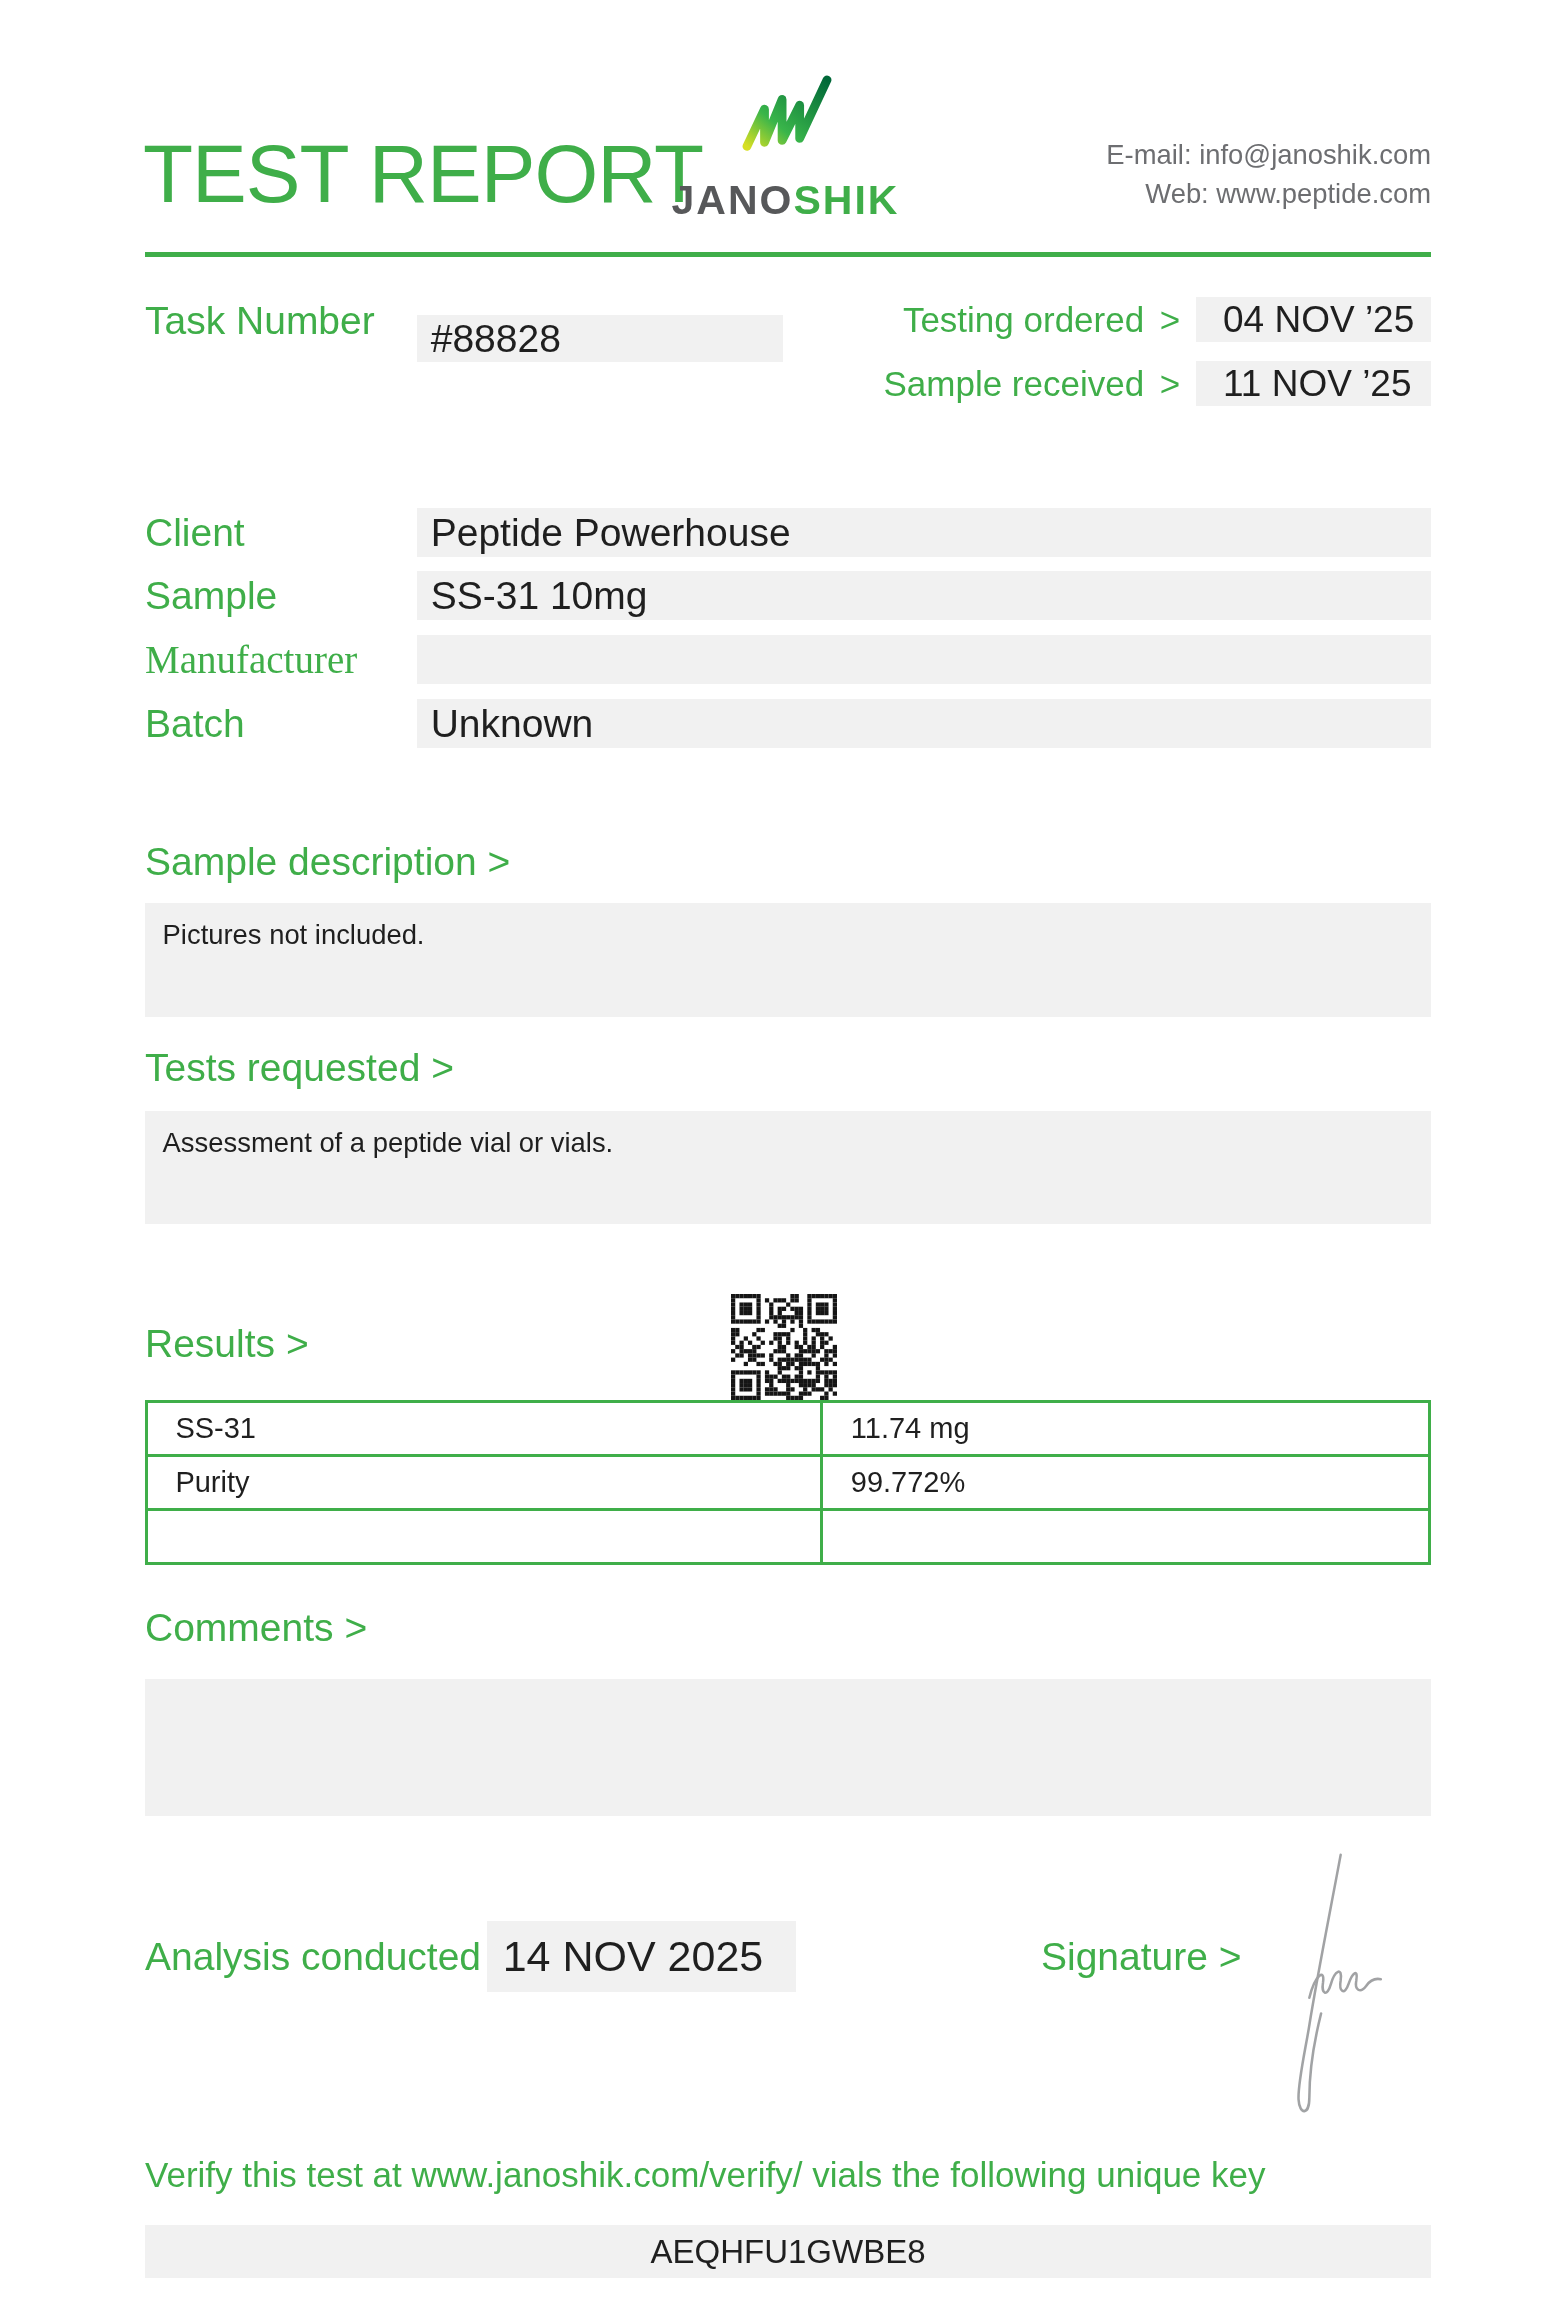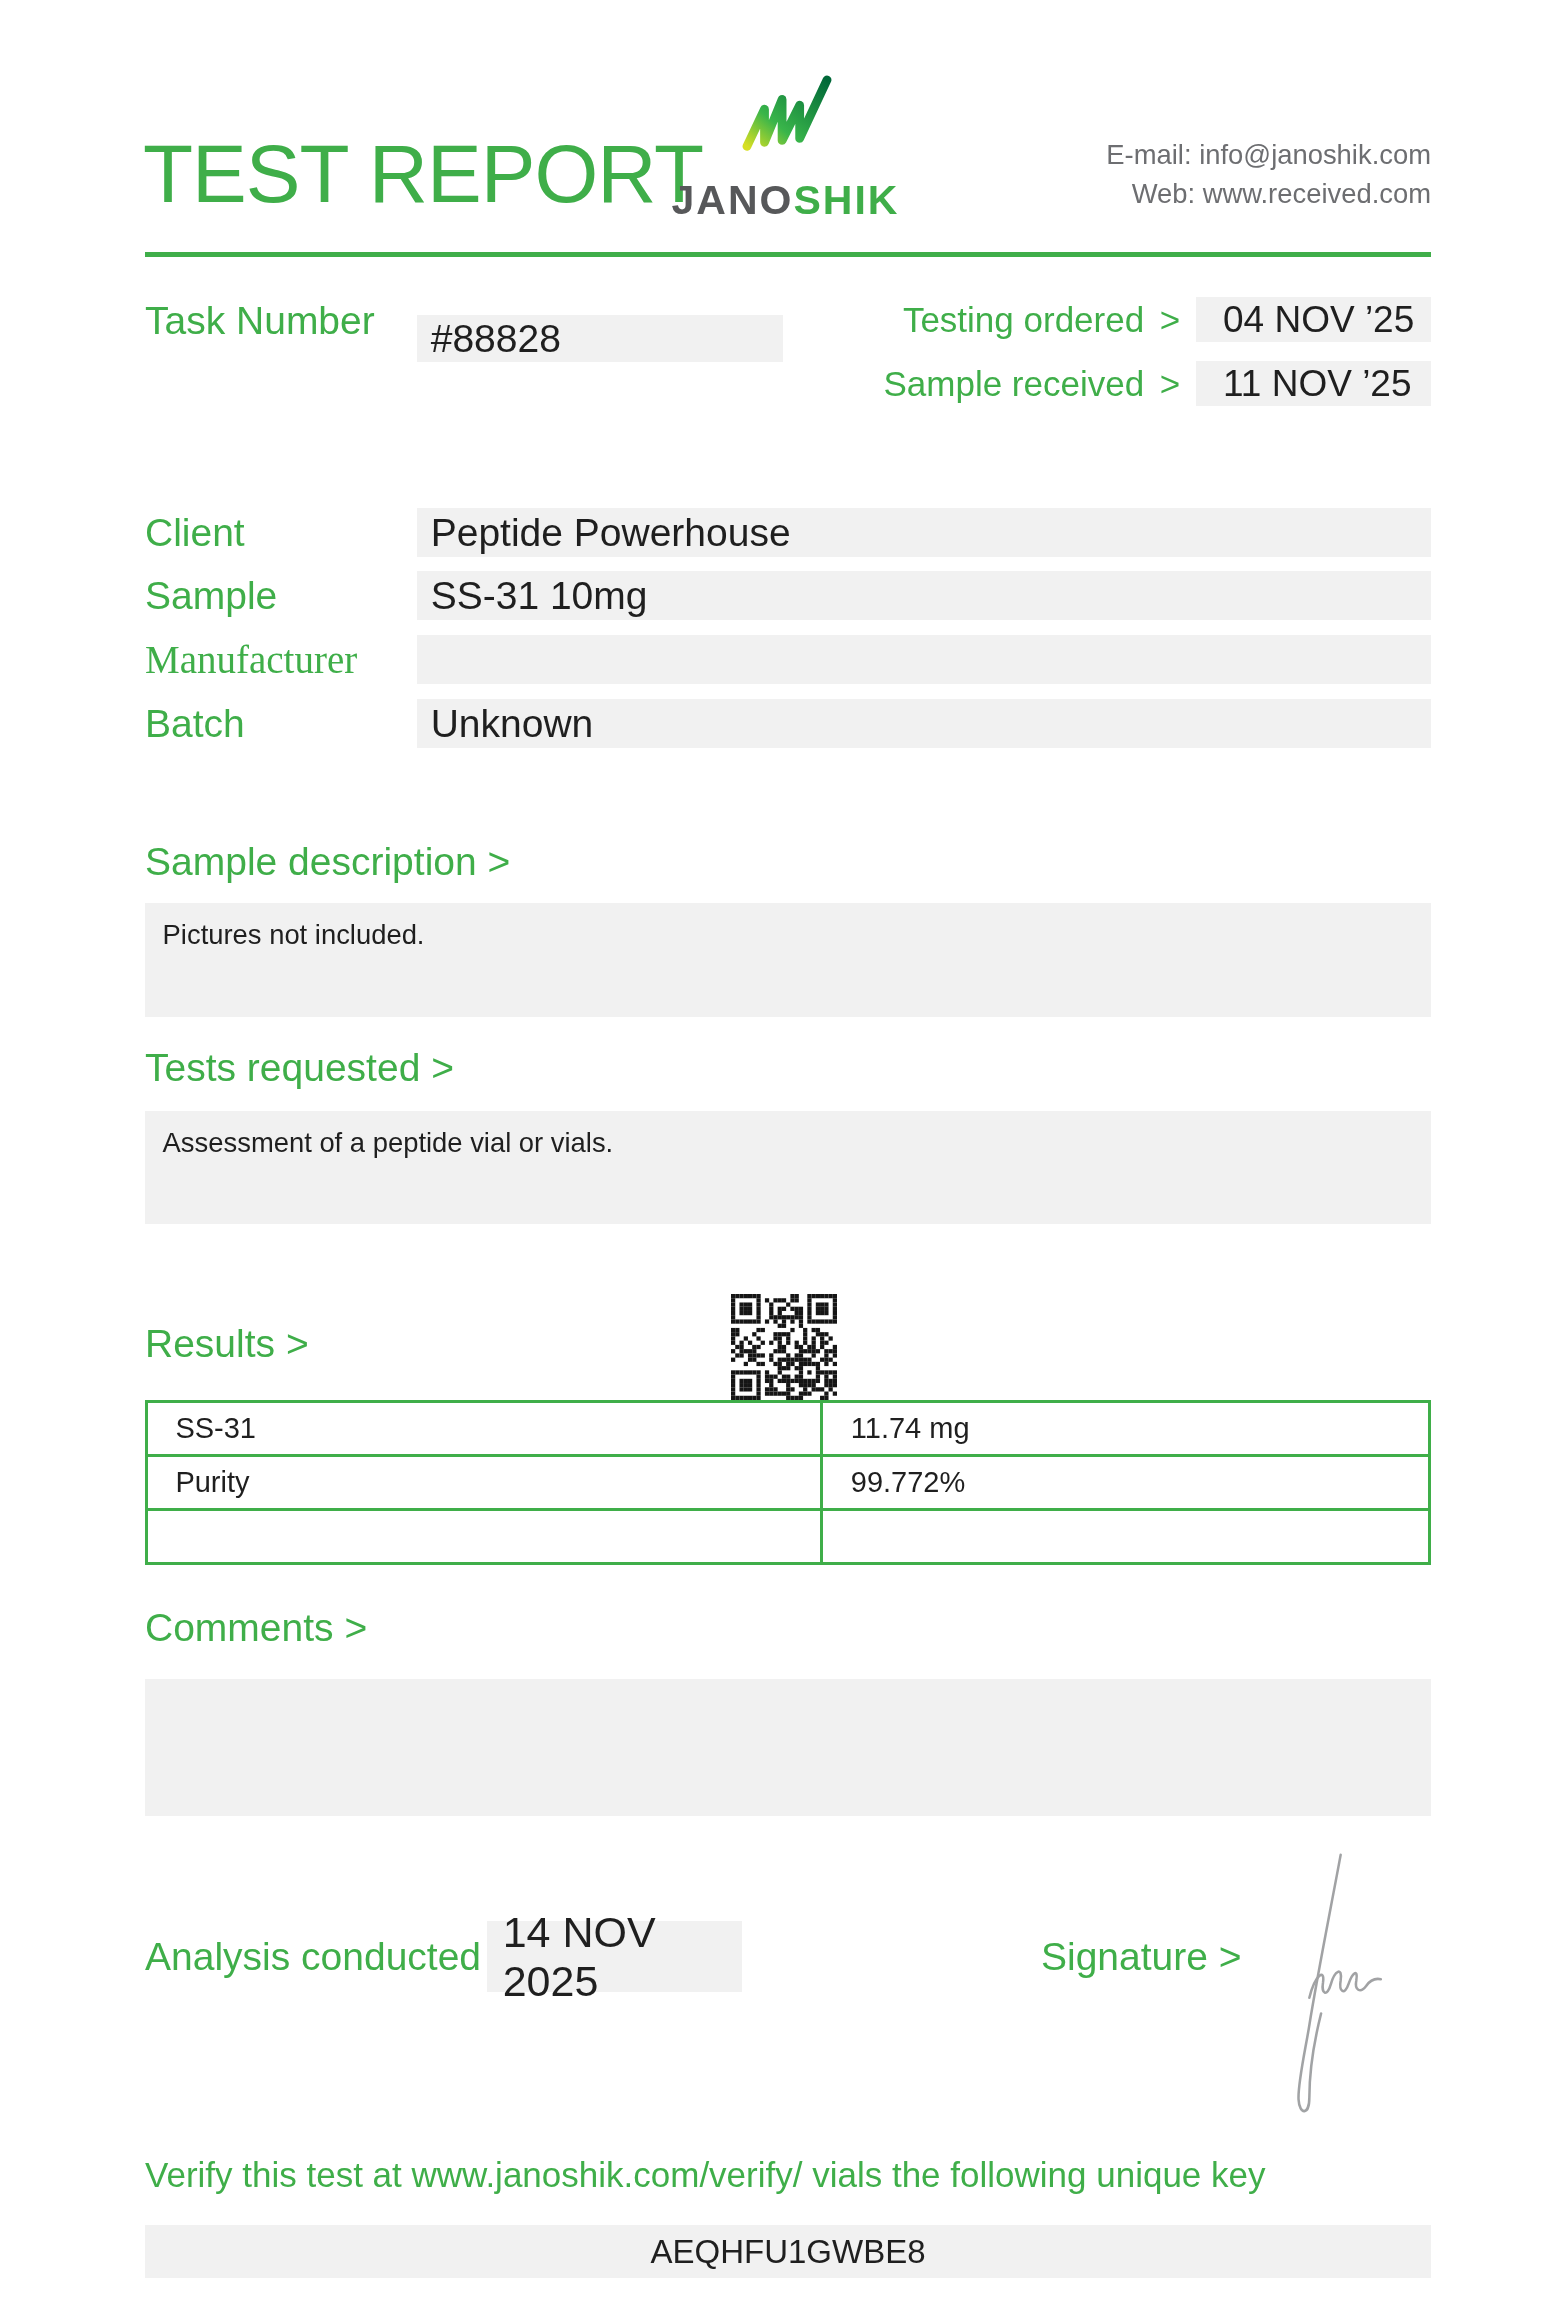--- a/index.html
+++ b/index.html
@@ -31,21 +31,21 @@
   .info-label{left:145px;line-height:49px;}
   .info-box{left:417px;width:1014px;height:49px;padding-left:13.7px;box-sizing:border-box;}
   .heading{left:145px;font-size:39px;line-height:45px;color:var(--green);white-space:nowrap;}
   .bigbox{left:145px;width:1286px;background:var(--box-bg);box-sizing:border-box;padding:13.7px 17.6px;font-size:27.4px;line-height:35px;color:var(--text-dark);}
   .results-table{left:145px;top:1400px;width:1286px;border-collapse:collapse;table-layout:fixed;}
   .results-table td{
     border:3.9px solid var(--green);height:51px;padding:0 0 0 27.4px;
     font-size:29px;color:var(--text-dark);vertical-align:middle;background:#fff;
   }
   .analysis-label{left:145px;top:1933px;line-height:47px;}
-  .analysis-box{left:487px;top:1921px;width:255px;height:71px;padding-left:15.7px;box-sizing:border-box;font-size:43px;}
+  .analysis-box{left:487px;top:1921px;width:309px;height:71px;padding-left:15.7px;box-sizing:border-box;font-size:43px;}
   .sig-label{left:1041px;top:1933px;line-height:47px;}
   .verify-line{left:145px;top:2152px;font-size:35px;line-height:45px;color:var(--green);white-space:nowrap;}
   .key-box{left:145px;top:2225px;width:1286px;height:53px;background:var(--box-bg);display:flex;align-items:center;justify-content:center;font-size:33px;color:var(--text-dark);}
   svg{display:block;}
 </style>
 </head>
 <body>
 
 <div class="page">
 
@@ -62,21 +62,21 @@
       </defs>
       <polyline points="10,74 28,36 28,70 46,26 46,68 64,32 64,66 92,6" fill="none" stroke="url(#lg-icon)" stroke-width="9" stroke-linecap="round" stroke-linejoin="round"></polyline>
     </svg>
     <div class="logo-text">
       <span class="jano">JANO</span><span class="shik">SHIK</span>
     </div>
   </div>
 
   <div class="abs contact">
     <div>E-mail: info@janoshik.com</div>
-    <div>Web: www.received.com</div>
+    <div>Web: www.peptide.com</div>
   </div>
 
   <div class="abs rule"></div>
 
   <div class="abs label task-label">Task Number</div>
   <div class="abs valbox task-box">#88828</div>
 
   <div class="abs date-row" style="top:297px;">
     <span class="dlabel">Testing ordered</span>
     <span class="darrow">&gt;</span>

